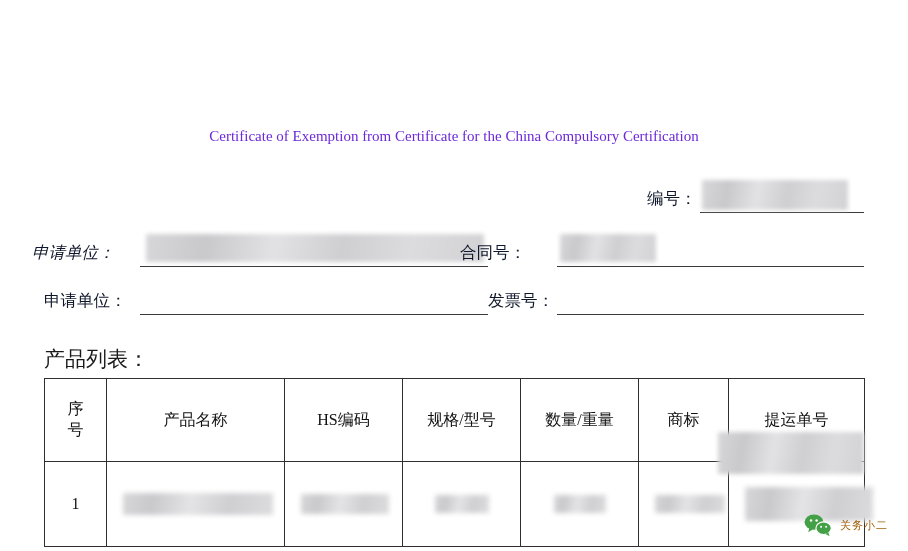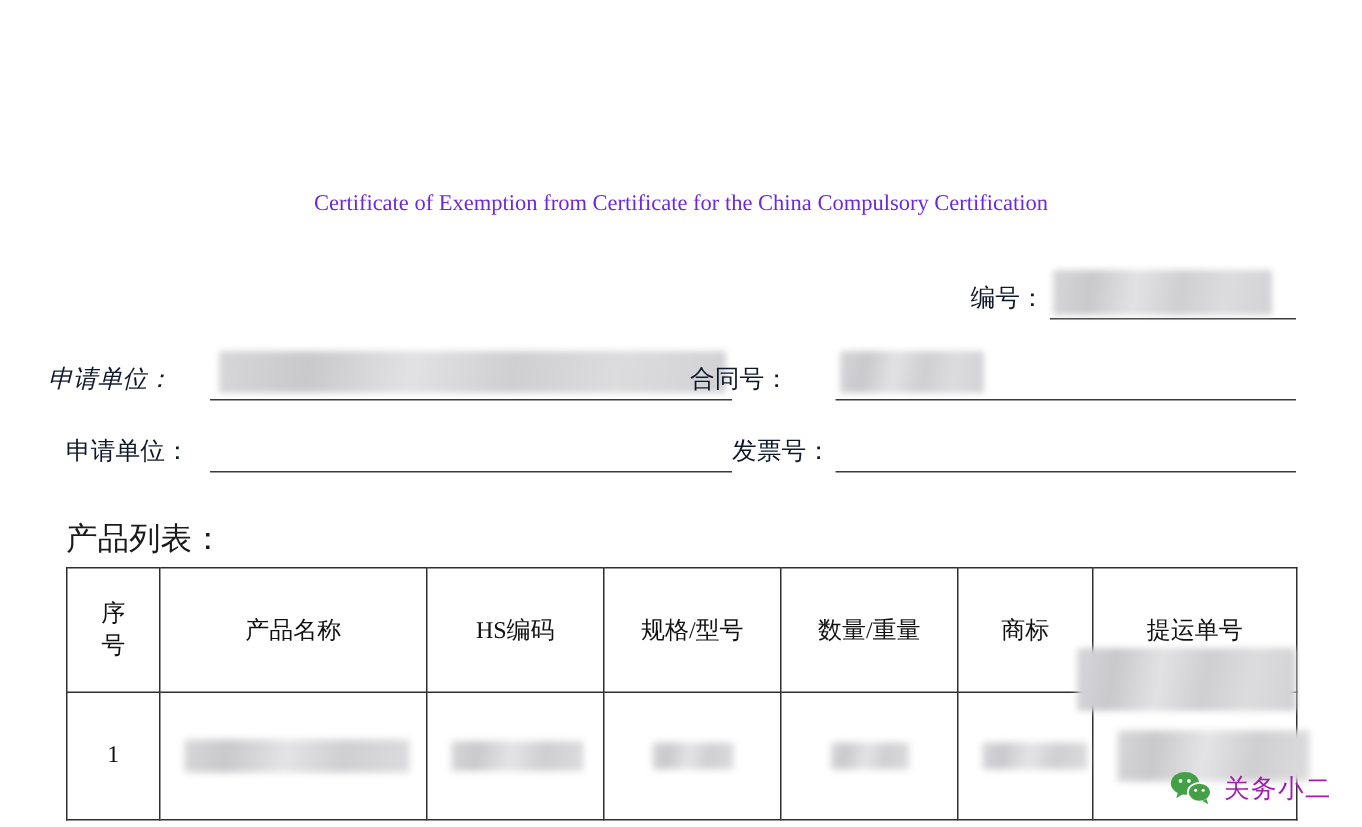--- a/index.html
+++ b/index.html
@@ -118,22 +118,22 @@
     gap: 8px;
   }
   .wechat-logo {
     width: 28px;
     height: 23px;
     position: relative;
     display: inline-block;
   }
   .footer-text {
     font-family: "Liberation Sans", sans-serif;
-    font-size: 17px;
-    color: #a21caf;
+    font-size: 11px;
+    color: #a16207;
     letter-spacing: 1px;
   }
 </style>
 </head>
 <body>
 
 <div class="page">
 
   <div class="title-en">Certificate of Exemption from Certificate for the China Compulsory Certification</div>
 

